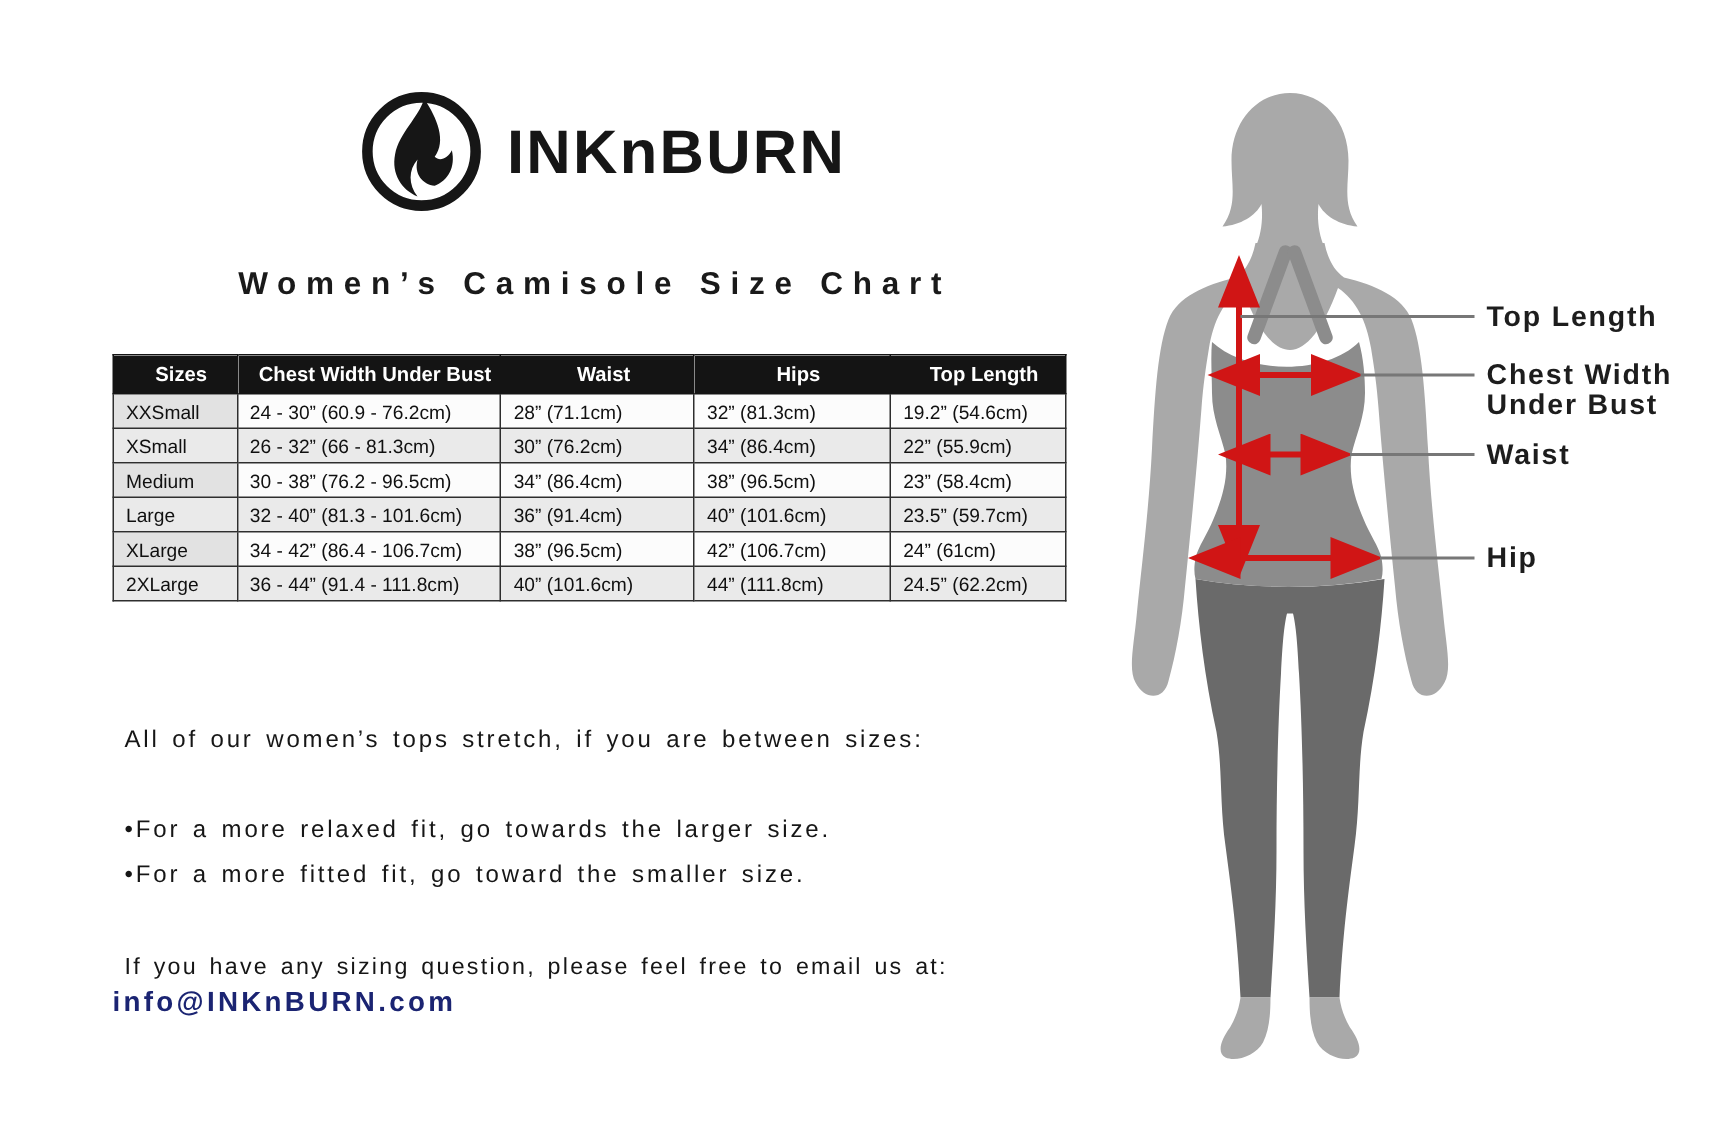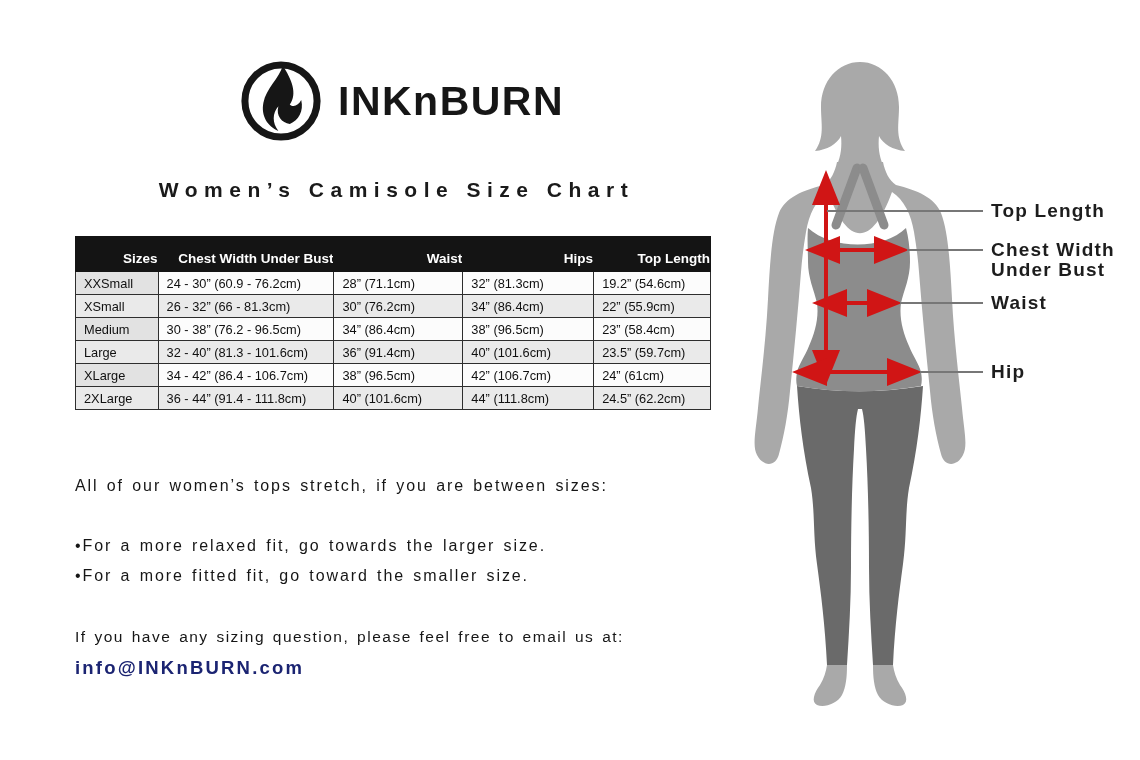--- a/index.html
+++ b/index.html
@@ -10,29 +10,29 @@
   .logo-row{position:absolute;left:237px;top:57px;display:flex;align-items:center;gap:13px;}
   .flame-svg{width:88px;height:88px;}
   .wordmark{font-size:41px;font-weight:800;color:#161616;letter-spacing:1.5px;line-height:1;}
 
   
   .title{position:absolute;left:60px;top:174px;width:665px;margin:4px;text-align:center;
          font-size:21px;font-weight:600;color:#1a1a1a;letter-spacing:6.5px;white-space:nowrap;}
 
   
   .size-table{position:absolute;left:75px;top:236px;width:636px;border-collapse:collapse;table-layout:fixed;}
-  .size-table th{background:#141414;color:#ffffff;font-size:13.5px;font-weight:700;text-align:right;
-                 height:25px;padding:9px 0 0 8px;border:1px solid #141414;white-space:nowrap;overflow:hidden;}
+  .size-table th{background:#141414;color:#ffffff;font-size:13.5px;font-weight:700;text-align:center;
+                 height:25px;padding:0 0 0 8px;border:1px solid #141414;white-space:nowrap;overflow:hidden;}
   .size-table td{font-size:12.8px;color:#101010;height:22px;padding:0 0 0 8px;
                  border:1px solid #2e2e2e;white-space:nowrap;overflow:hidden;background:#fcfcfc;}
   .size-table tbody tr:nth-child(even) td{background:#eaeaea;}
   .size-table td:first-child{background:#e2e2e2;}
 
   
-  .note{position:absolute;left:75px;margin:0;font-size:16px;color:#161616;font-weight:500;
+  .note{position:absolute;left:75px;margin:8px;font-size:16px;color:#161616;font-weight:500;
         letter-spacing:1.9px;word-spacing:2px;white-space:nowrap;}
   .intro{top:477px;}
   .b1{top:537px;}
   .b2{top:567px;}
   .contact{top:628px;font-size:15.5px;letter-spacing:1.5px;}
   .email{position:absolute;left:75px;top:657px;font-size:18.5px;font-weight:700;
          letter-spacing:2.2px;color:#1b2472;text-decoration:none;}
 
   
   .figure{position:absolute;left:740px;top:55px;width:400px;height:700px;}

